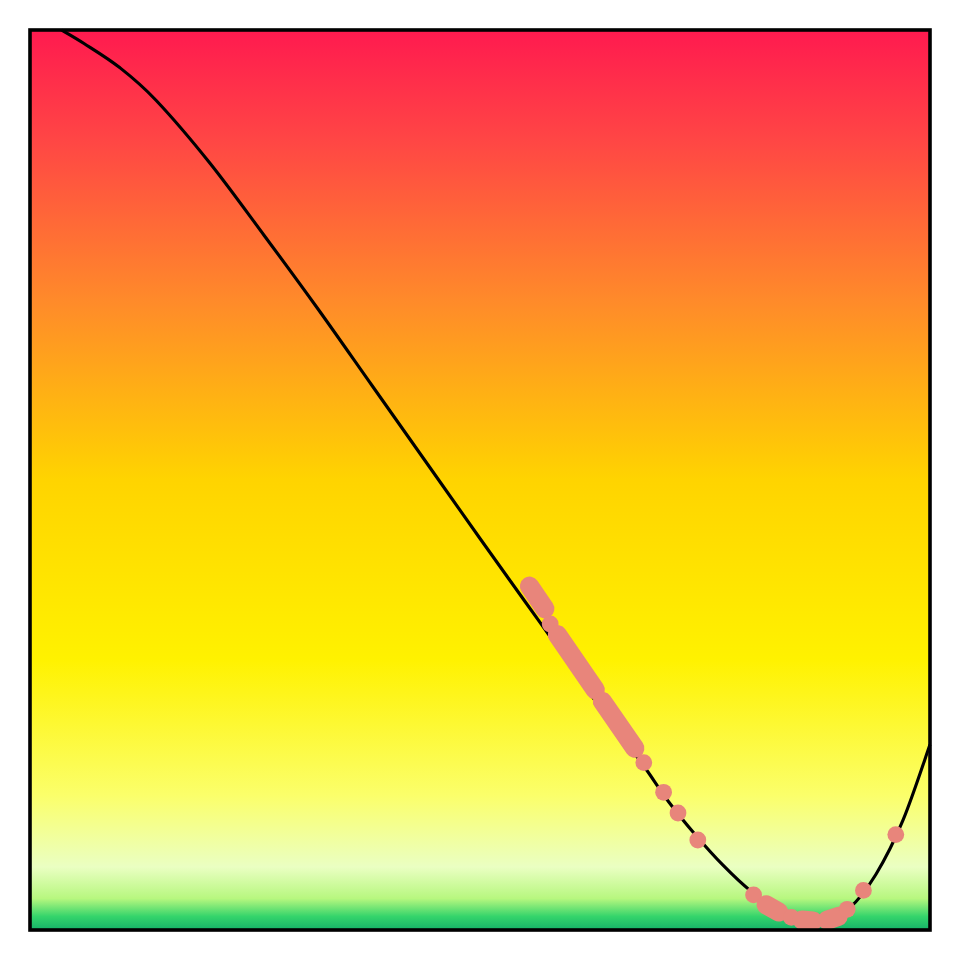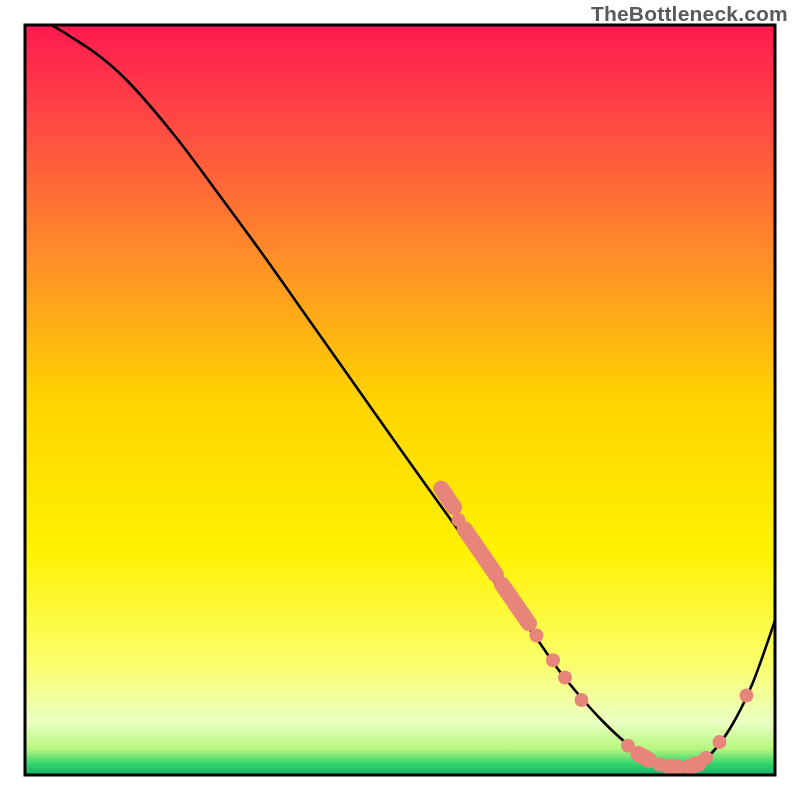--- a/index.html
+++ b/index.html
@@ -27,21 +27,20 @@
   svg.chart {
     position: absolute;
     top: 0;
     left: 0;
   }
 </style>
 </head>
 <body>
 
 <div class="wrapper">
-  <div class="attribution">TheBottleneck.com</div>
   <svg class="chart" width="800" height="800" viewBox="0 0 800 800">
     <defs>
       <linearGradient id="bg-grad" x1="0" y1="0" x2="0" y2="1">
           <stop offset="0.00%" stop-color="#ff1a4f"></stop>
           <stop offset="12.00%" stop-color="#ff4545"></stop>
           <stop offset="30.00%" stop-color="#ff8a2a"></stop>
           <stop offset="50.00%" stop-color="#ffd400"></stop>
           <stop offset="70.00%" stop-color="#fff200"></stop>
           <stop offset="85.00%" stop-color="#fbff6a"></stop>
           <stop offset="93.00%" stop-color="#eaffc2"></stop>

